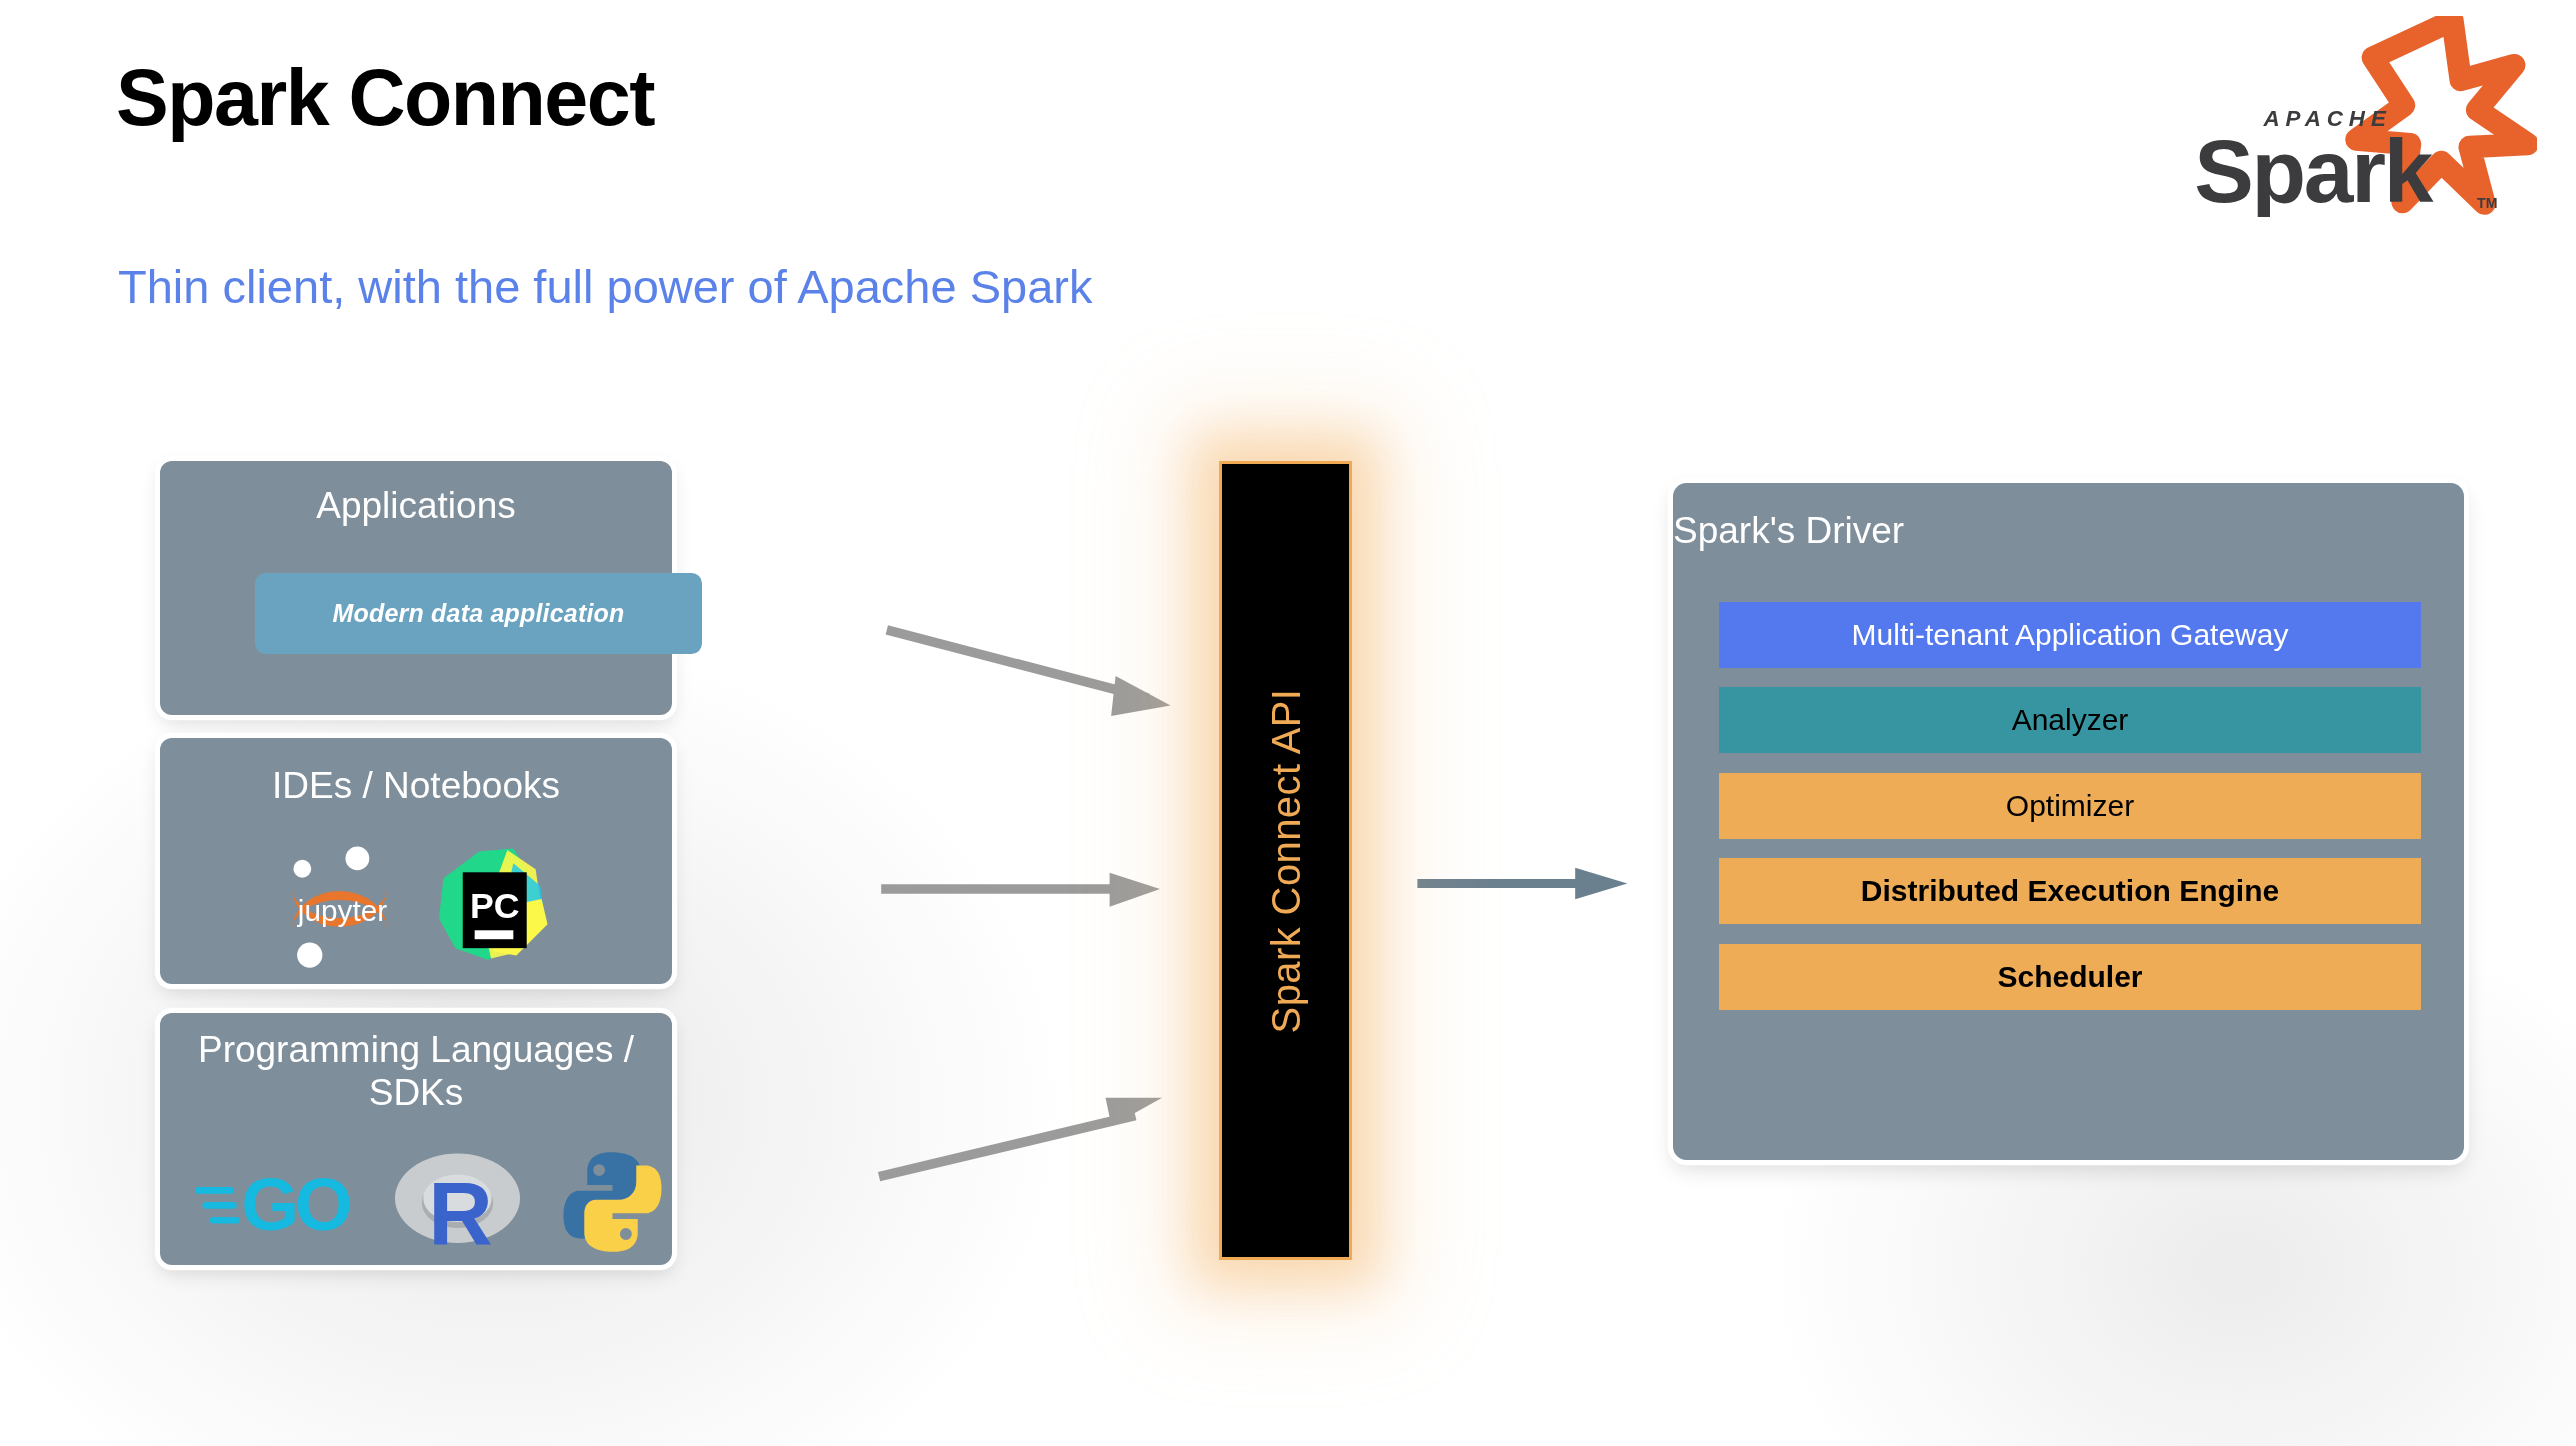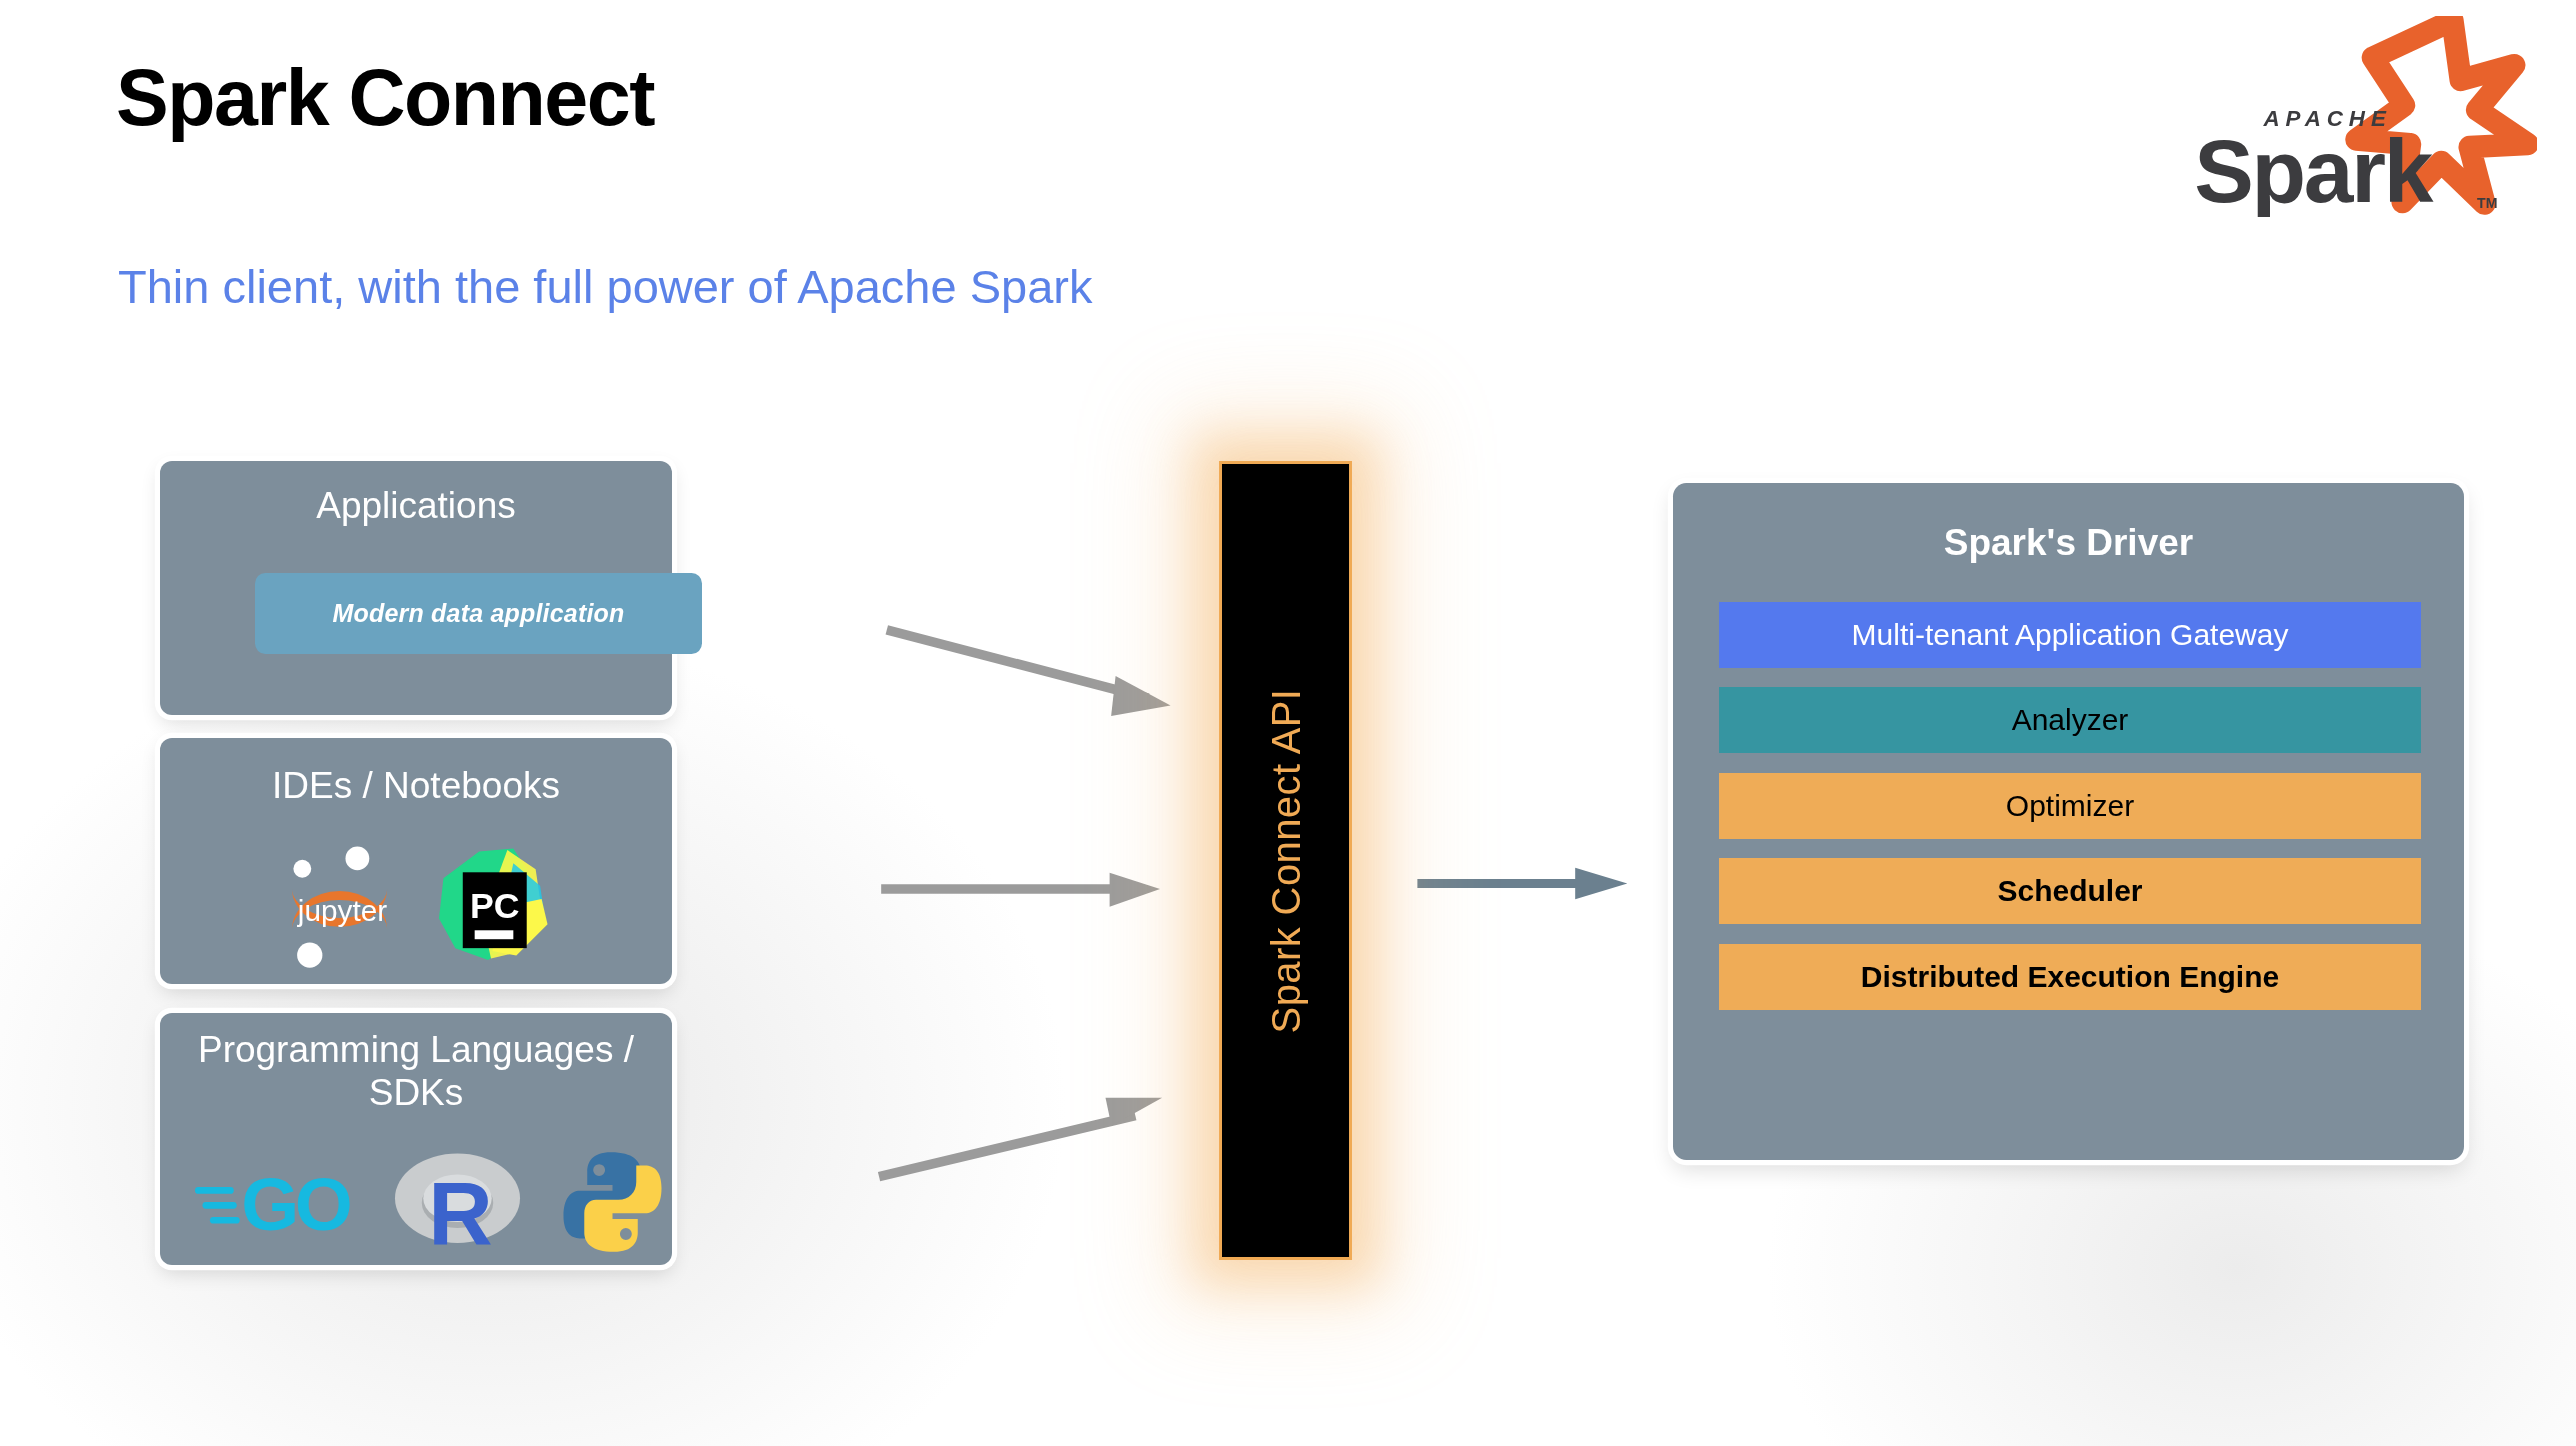--- a/index.html
+++ b/index.html
@@ -138,25 +138,24 @@
     left: 1673px;
     top: 483px;
     width: 791px;
     height: 677px;
     background: #7e8e9b;
     border-radius: 13.4px;
     box-shadow: 0 0 0 5.2px #ffffff, 0 9px 22.4px rgba(0,0,0,0.14);
     box-sizing: border-box;
   }
   #driver-title {
-    text-align: center;
-    margin-top: 39px;
+    margin-top: 27px;
     font-size: 37px;
     color: #ffffff;
-    font-weight: 700;
+    font-weight: 400;
   }
   #driver-stack {
     position: absolute;
     left: 46px;
     right: 43px;
     top: 119px;
   }
   .driver-box {
     height: 66px;
     display: flex;
@@ -308,20 +307,20 @@
     <div class="driver-box gateway">
       <span>Multi-tenant Application Gateway</span>
     </div>
     <div class="driver-box analyzer">
       <span>Analyzer</span>
     </div>
     <div class="driver-box orange">
       <span>Optimizer</span>
     </div>
     <div class="driver-box orange bold">
+      <span>Distributed Execution Engine</span>
+    </div>
+    <div class="driver-box orange bold">
       <span>Scheduler</span>
     </div>
-    <div class="driver-box orange bold">
-      <span>Distributed Execution Engine</span>
-    </div>
   </div>
 </div>
 
 
 </body></html>

